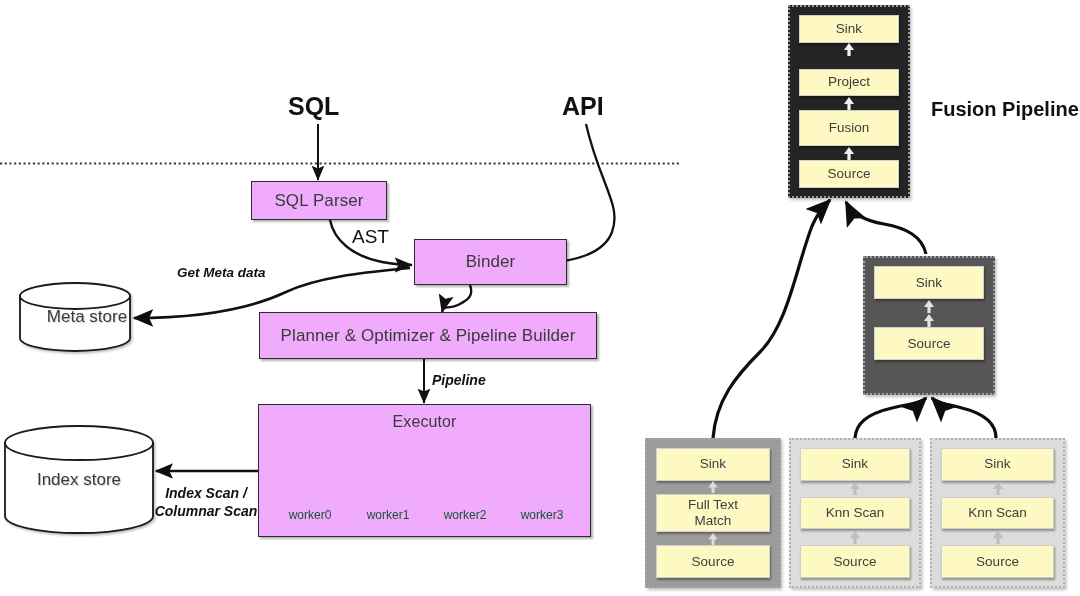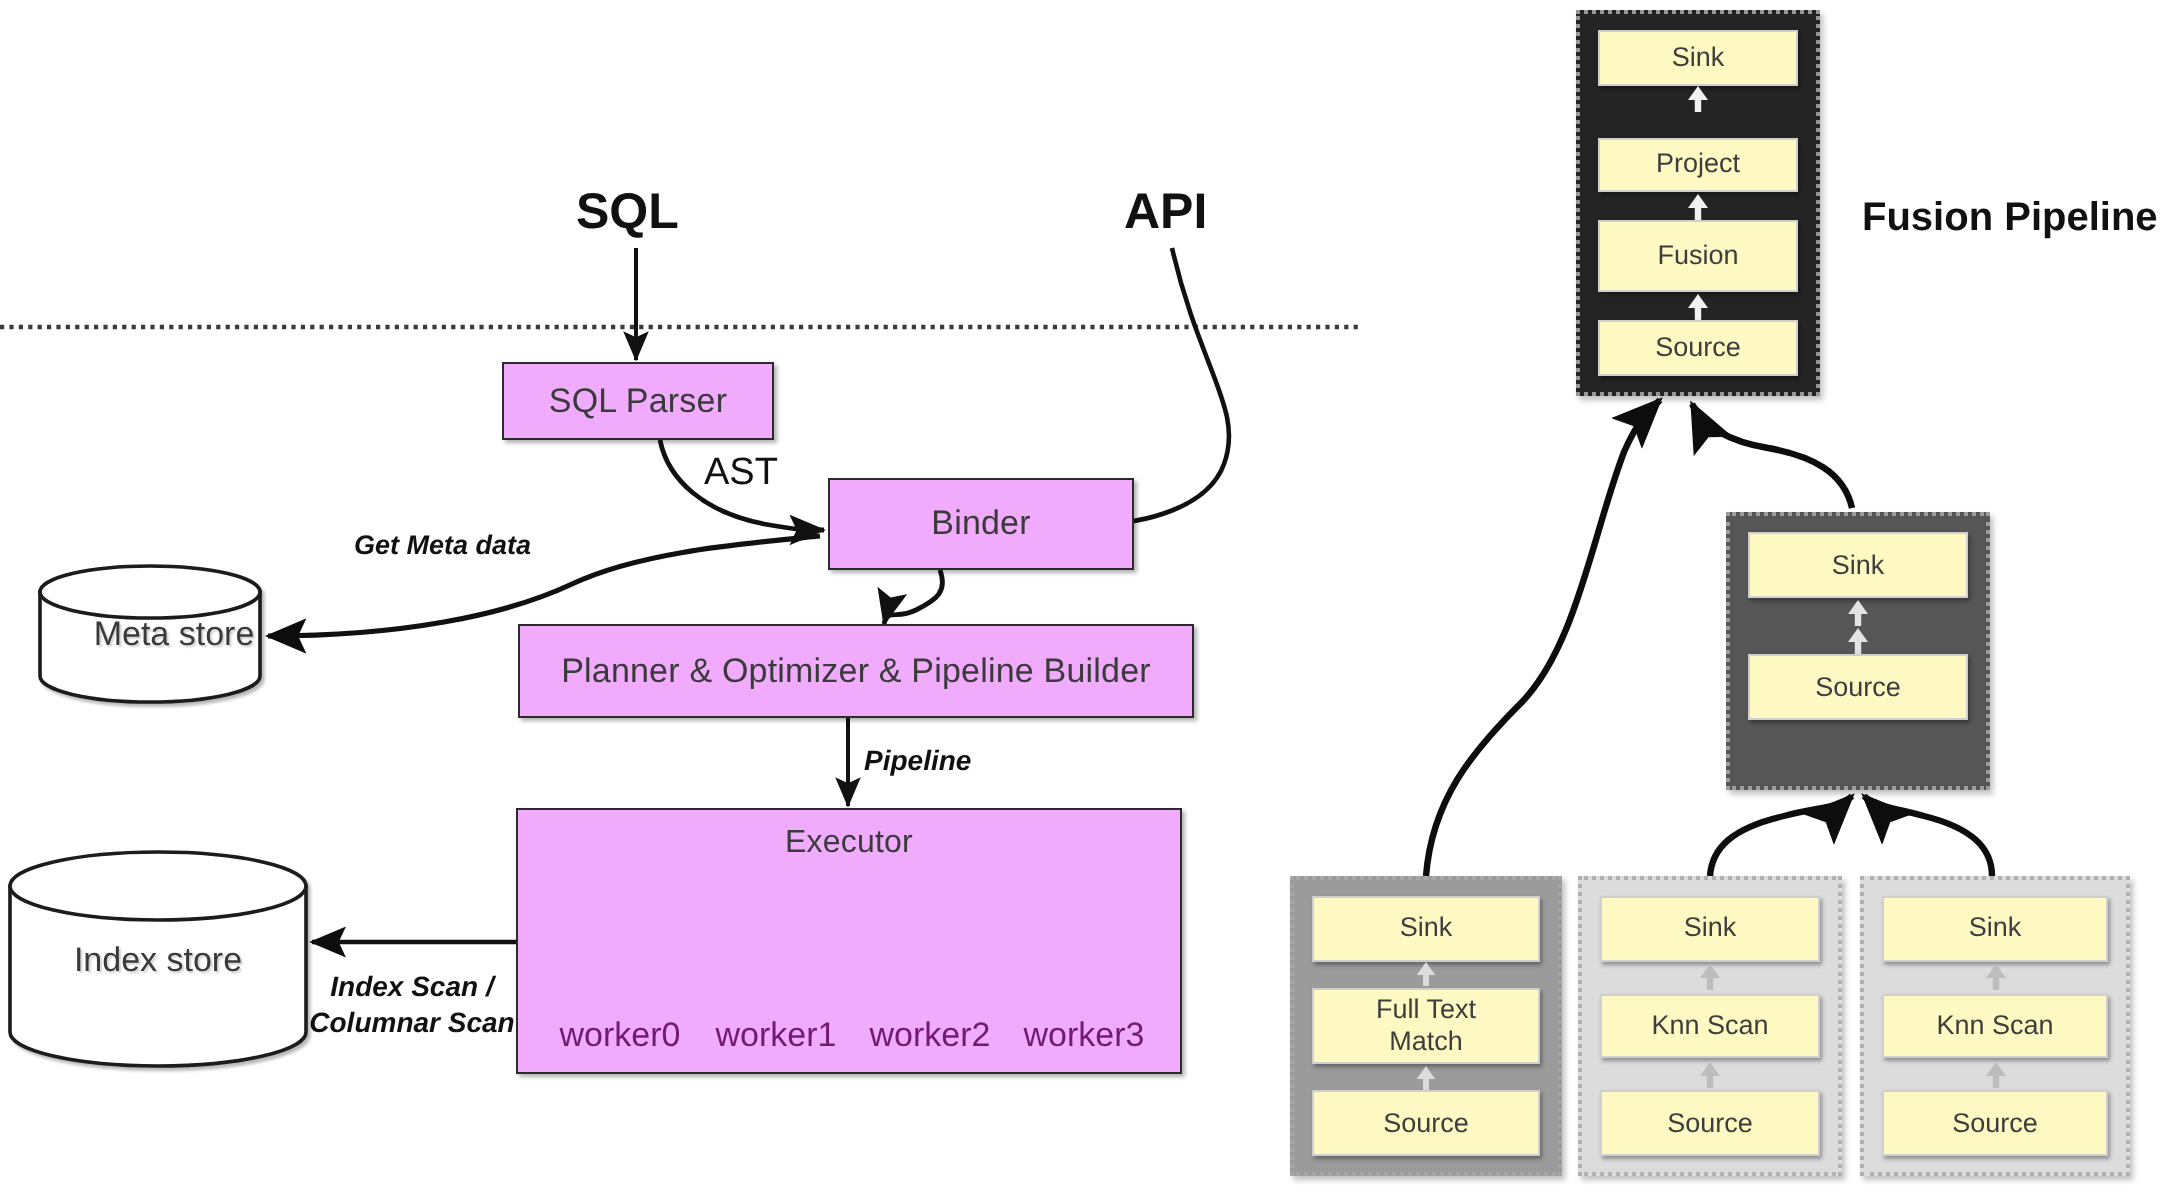--- a/index.html
+++ b/index.html
@@ -18,21 +18,21 @@
   .cyl{position:absolute;}
   .cyl .lbl{position:absolute;left:0;right:0;top:50%;transform:translateY(-50%);
             text-align:center;font-size:17px;color:#3a3a3a;line-height:1.25;
             text-shadow:1px 1px 1px rgba(0,0,0,.18);}
 
   .plainlbl{position:absolute;color:#111;}
   .big{font-size:25px;font-weight:700;}
   .small{font-size:13.5px;font-weight:700;font-style:italic;}
   .ctr{text-align:center;}
 
-  .wlabel{position:absolute;font-size:17px;color:#701a75;text-align:center;}
+  .wlabel{position:absolute;font-size:12px;color:#14532d;text-align:center;}
 
   
   .pipe{position:absolute;box-sizing:border-box;border:2px dotted rgba(170,170,170,.85);
         padding:8px 9px;display:flex;flex-direction:column;align-items:stretch;
         box-shadow:1.5px 2px 3px rgba(0,0,0,.25);}
   .pipe.dark{background:#242424;}
   .pipe.mdark{background:#565656;}
   .pipe.mgray{background:#9b9b9b;}
   .pipe.lgray{background:#dcdcdc;}
 

